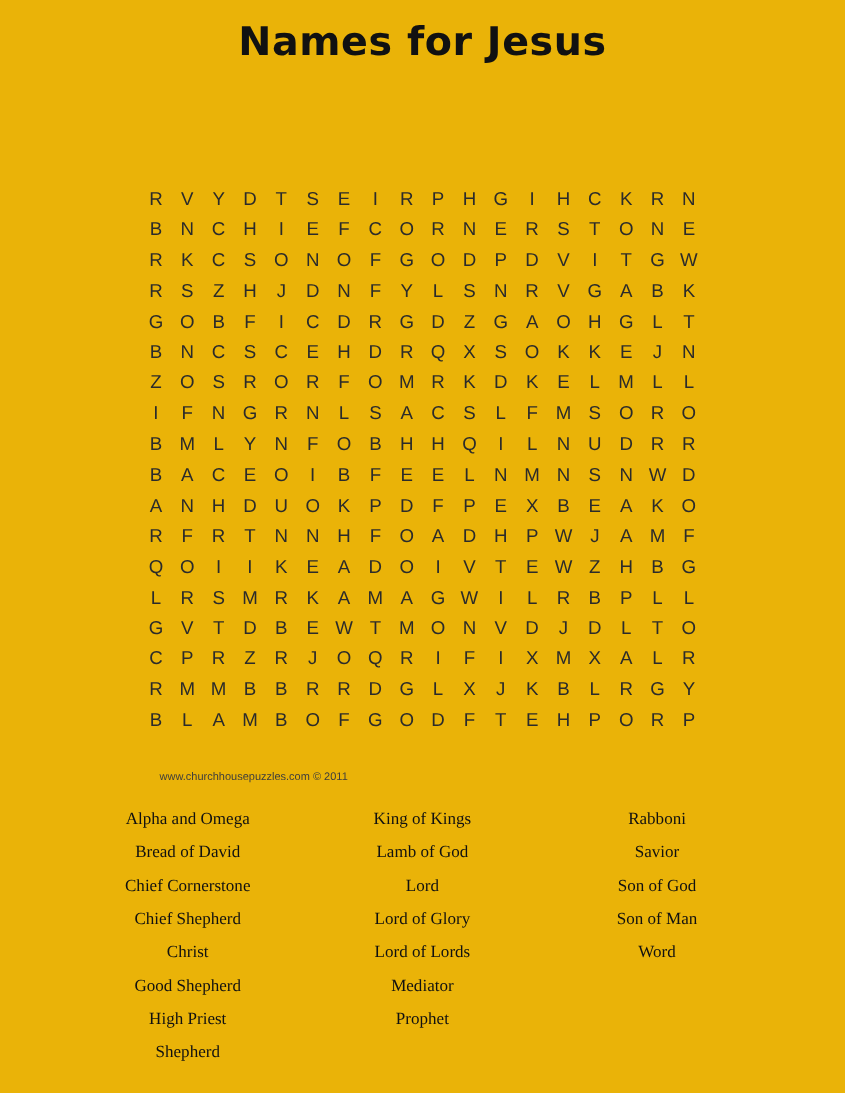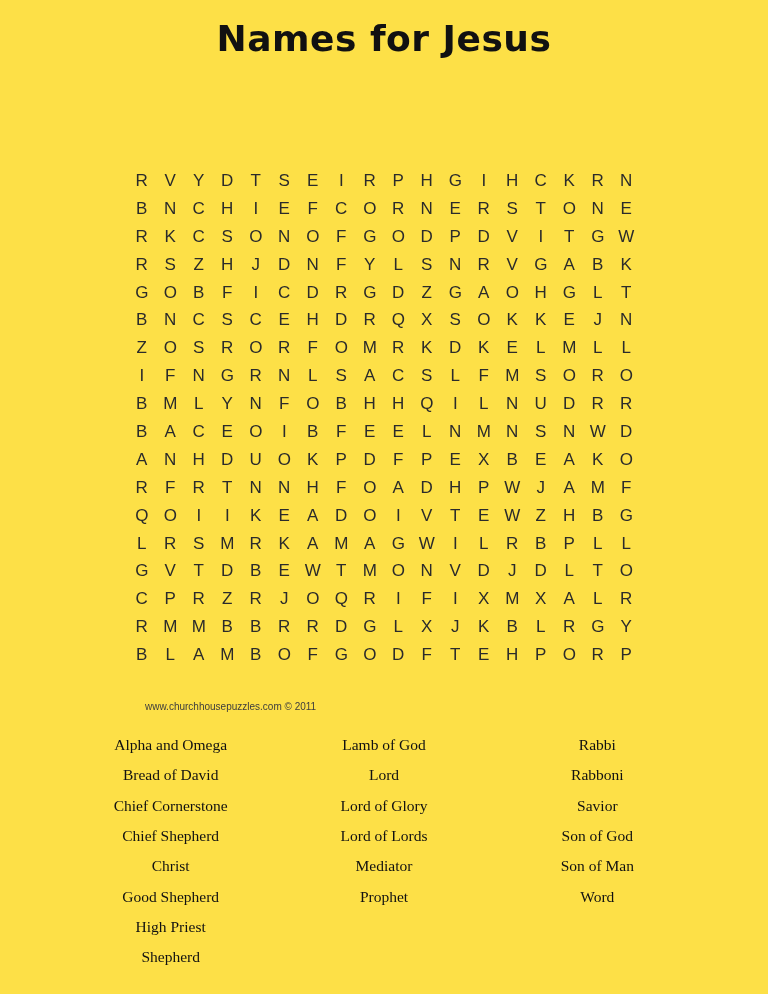--- a/index.html
+++ b/index.html
@@ -7,21 +7,21 @@
   body {
     width: 768px;
     height: 994px;
     position: relative;
     font-family: "Liberation Sans", sans-serif;
     overflow: hidden;
   }
   .page {
     position: absolute;
     inset: 0;
-    background: #fde047;
+    background: #eab308;
   }
   .title {
     position: absolute;
     top: 18px;
     left: 0;
     width: 100%;
     text-align: center;
     font-family: "DejaVu Sans", sans-serif;
     font-weight: 600;
     font-size: 36px;
@@ -418,29 +418,29 @@
         <div class="word">Alpha and Omega</div>
         <div class="word">Bread of David</div>
         <div class="word">Chief Cornerstone</div>
         <div class="word">Chief Shepherd</div>
         <div class="word">Christ</div>
         <div class="word">Good Shepherd</div>
         <div class="word">High Priest</div>
         <div class="word">Shepherd</div>
       </div>
     <div class="word-column">
+        <div class="word">King of Kings</div>
         <div class="word">Lamb of God</div>
         <div class="word">Lord</div>
         <div class="word">Lord of Glory</div>
         <div class="word">Lord of Lords</div>
         <div class="word">Mediator</div>
         <div class="word">Prophet</div>
       </div>
     <div class="word-column">
-        <div class="word">Rabbi</div>
         <div class="word">Rabboni</div>
         <div class="word">Savior</div>
         <div class="word">Son of God</div>
         <div class="word">Son of Man</div>
         <div class="word">Word</div>
       </div>
   </div>
 
 </div>
 

